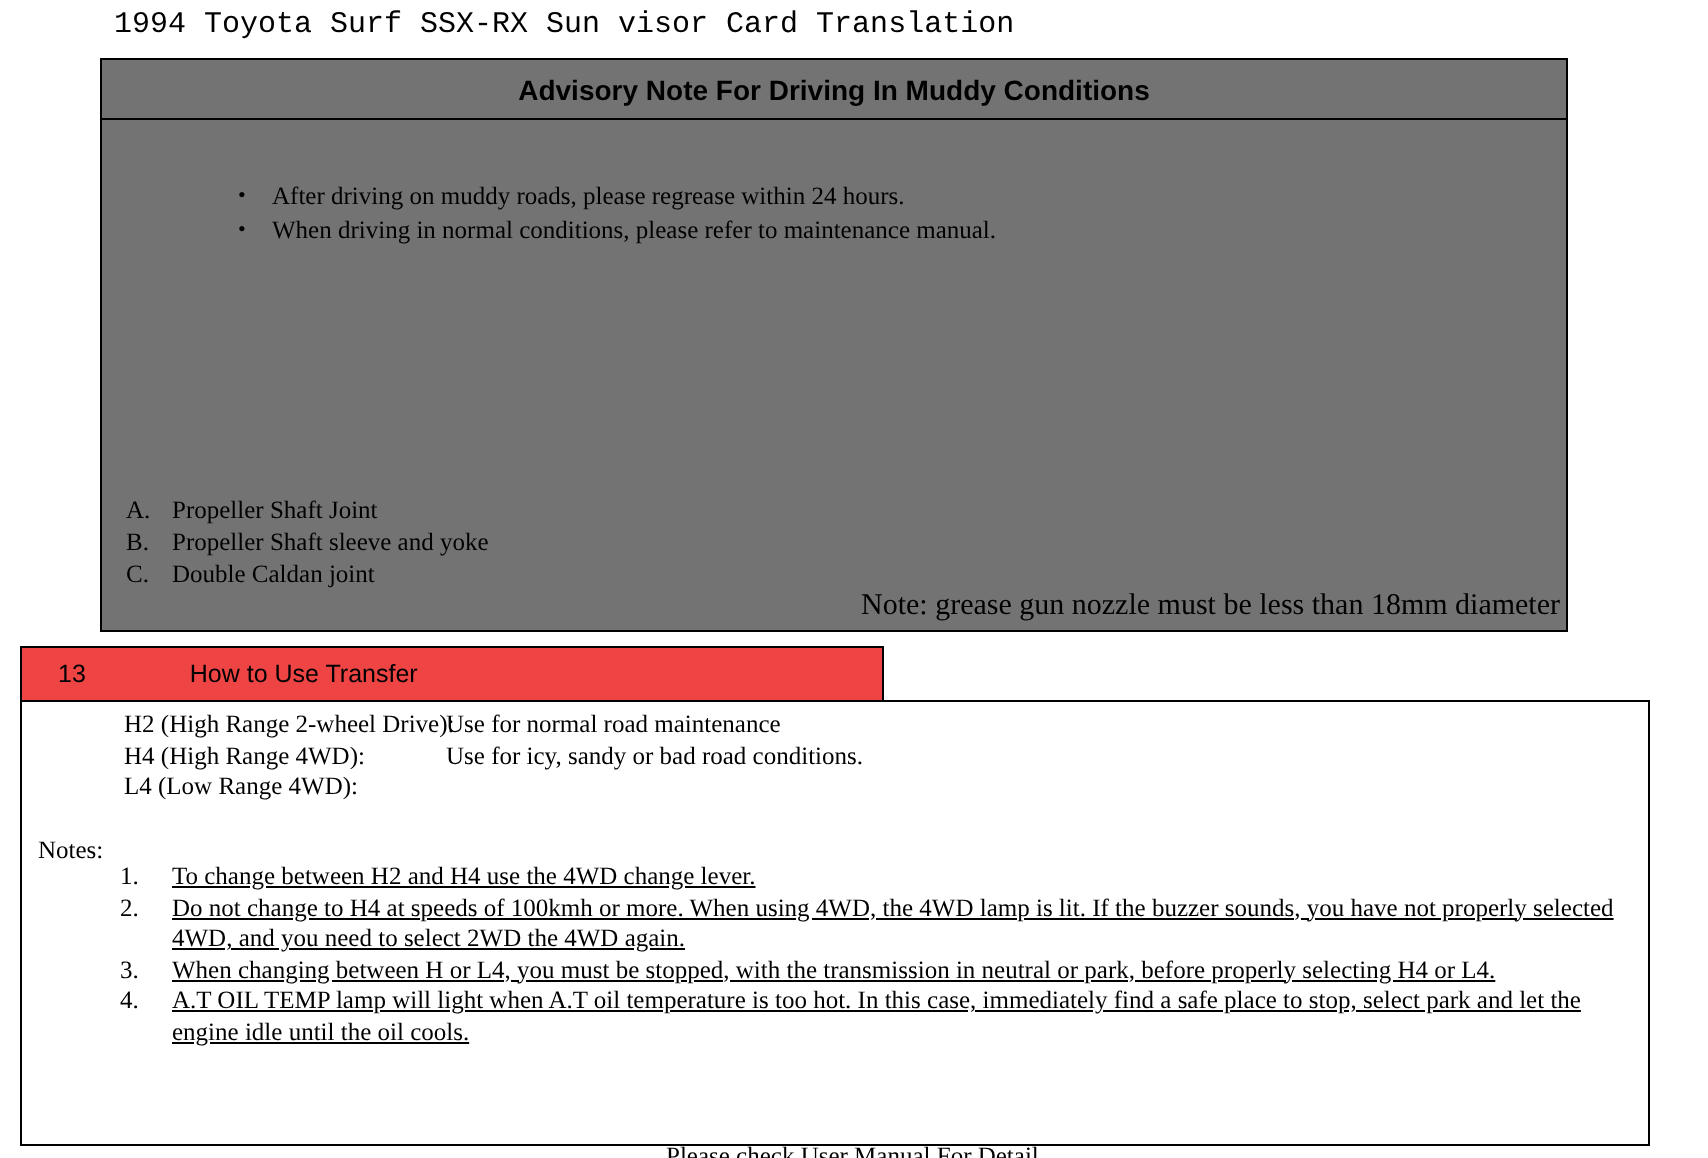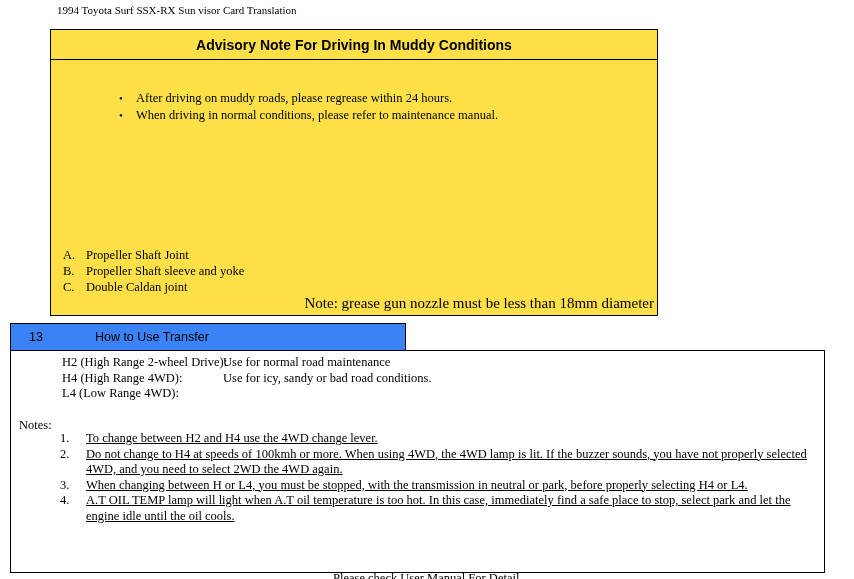--- a/index.html
+++ b/index.html
@@ -15,34 +15,34 @@
     height: 579px;
     background: #ffffff;
     overflow: hidden;
   }
 
   
   .doc-title {
     position: absolute;
     left: 57px;
     top: 4px;
-    font-family: Liberation Serif, serif;
-    font-size: 11px;
+    font-family: Liberation Mono, monospace;
+    font-size: 15px;
     white-space: nowrap;
   }
 
   
   .advisory-box {
     position: absolute;
     left: 50px;
     top: 29px;
-    width: 608px;
+    width: 734px;
     height: 287px;
     border: 1px solid #000;
-    background: #fde047;
+    background: #737373;
   }
   .advisory-header {
     position: absolute;
     left: 0; right: 0; top: 0;
     height: 30px;
     border-bottom: 1px solid #000;
     display: flex;
     align-items: center;
     justify-content: center;
     font-family: "Liberation Sans", sans-serif;
@@ -73,29 +73,29 @@
     bottom: 3px;
     font-size: 15px;
     white-space: nowrap;
   }
 
   
   .transfer-header-box {
     position: absolute;
     left: 10px;
     top: 323px;
-    width: 396px;
+    width: 432px;
     height: 27px;
     border: 1px solid #000;
     border-bottom: none;
     display: flex;
     align-items: center;
     font-family: "Liberation Sans", sans-serif;
     font-size: 12.5px;
-    background: #3b82f6;
+    background: #ef4444;
   }
   .transfer-number { margin-left: 18px; }
   .transfer-title  { margin-left: 52px; }
 
   .transfer-body-box {
     position: absolute;
     left: 10px;
     top: 350px;
     width: 815px;
     height: 223px;

